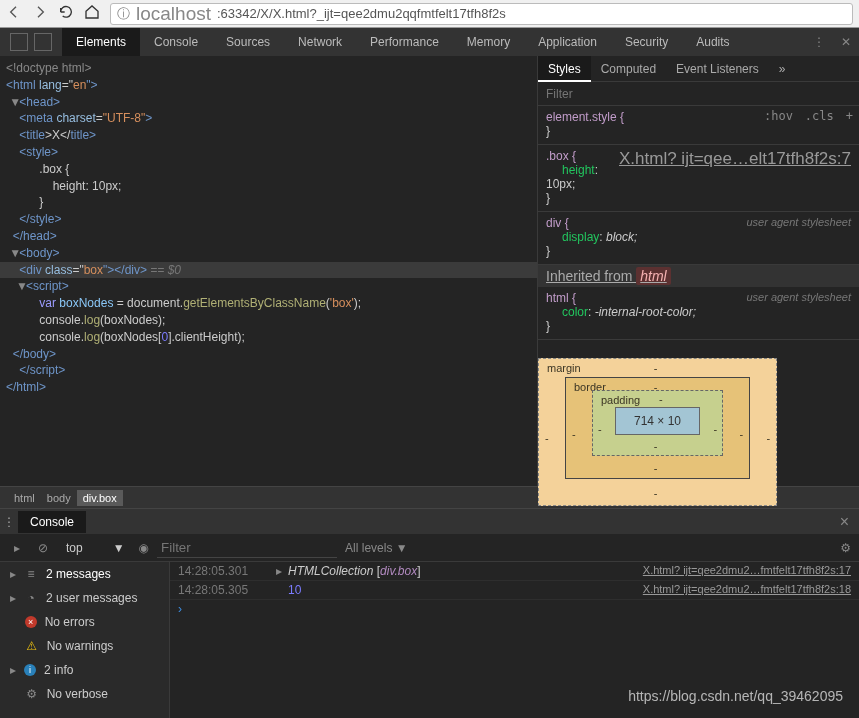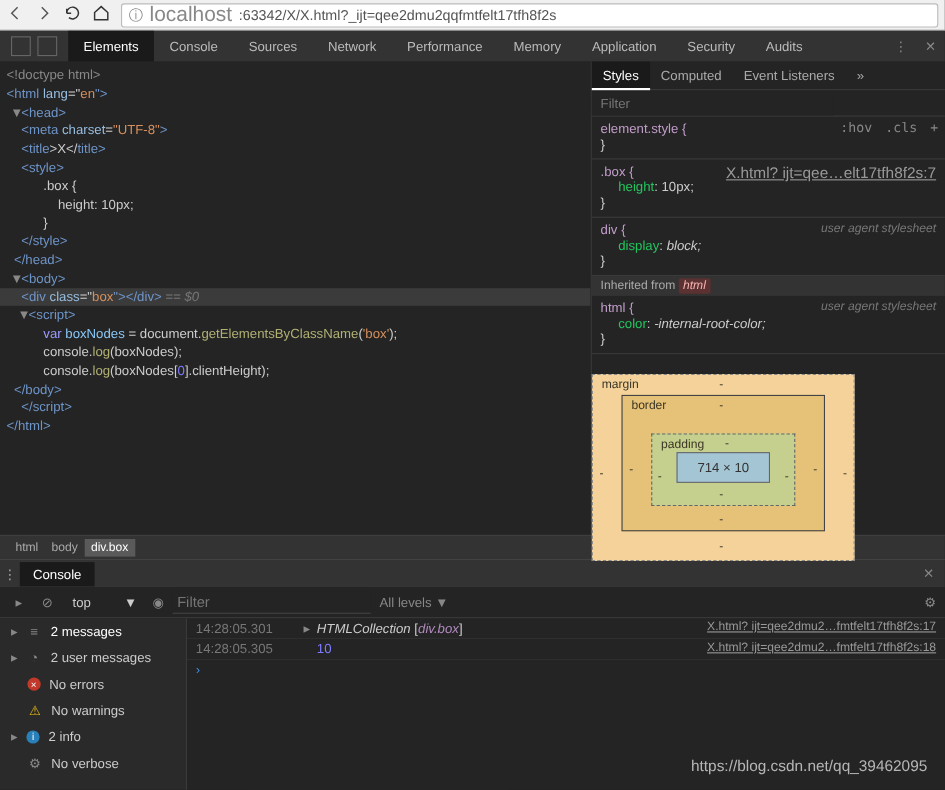--- a/index.html
+++ b/index.html
@@ -31,30 +31,30 @@
 .cmt { color:#777; font-style:italic; }
 .doctype { color:#888; }
 .styles { width:322px; background:#242424; border-left:1px solid #3a3a3a; font-family:"Consolas",monospace; font-size:12px; display:flex; flex-direction:column; }
 .styles-tabs { display:flex; height:26px; border-bottom:1px solid #3a3a3a; align-items:center; color:#aaa; }
 .styles-tabs .stab { padding:0 10px; height:26px; line-height:26px; cursor:pointer; }
 .styles-tabs .stab.active { background:#1a1a1a; color:#fff; border-bottom:2px solid #fff; }
 .styles-filter { display:flex; height:24px; border-bottom:1px solid #3a3a3a; align-items:center; }
 .styles-filter input { flex:1; background:#242424; border:none; outline:none; color:#ccc; padding:0 8px; height:22px; font-size:12px; }
 .styles-filter .opt { color:#888; padding:0 6px; font-family:"Consolas",monospace; cursor:pointer;margin-top:44px; }
 .rule { border-bottom:1px solid #3a3a3a; padding:4px 8px 6px; position:relative; }
-.rule .src { color:#999; text-decoration:underline; font-size:14px; float:right; cursor:pointer; }
+.rule .src { color:#999; text-decoration:underline; font-size:17px; float:right; cursor:pointer; }
 .rule .uas { color:#777; font-style:italic; float:right; font-size:11px; }
 .sel-t { color:#c19cc9; }
 .prop { color:#22c55e; padding-left:16px; }
 .val { color:#ccc; }
-.inh-bar { background:#333; padding:3px 8px; color:#aaa; font-size:11px; }
+.inh-bar { background:#333; padding:3px 8px; color:#aaa; font-size:14px;text-decoration:underline; }
 .inh-bar .hb { background:#5c3131; color:#f5b1b1; padding:1px 4px; border-radius:2px; font-style:italic; }
 .boxmodel { padding:18px 0; display:flex; }
 .bm-margin { background:#f4d29a; padding:18px 26px 26px; position:relative; border:1px dashed #888; }
-.bm-border { background:#e6c278; padding:34px 26px 22px; position:relative; border:1px solid #444; }
+.bm-border { background:#e6c278; padding:12px 26px 22px; position:relative; border:1px solid #444; }
 .bm-pad { background:#c6d08e; padding:16px 22px 20px; position:relative; border:1px dashed #666; }
 .bm-cnt { background:#a3c5d4; padding:6px 18px; color:#333; font-size:12px; border:1px solid #666; }
 .bm-lbl { position:absolute; top:3px; left:8px; font-size:11px; color:#3b3524; }
 .bm-dash { position:absolute; font-size:11px; color:#3b3524; }
 .breadcrumb { height:22px; background:#333; color:#aaa; font-size:11px; display:flex; align-items:center; padding:0 8px; border-top:1px solid #444; }
 .breadcrumb span { padding:2px 6px; cursor:pointer; }
 .breadcrumb span.active { background:#5a5a5a; color:#fff; }
 .console-header { height:26px; background:#333; display:flex; align-items:center; border-top:1px solid #444; }
 .console-header .draw { width:18px; text-align:center; color:#aaa; cursor:pointer; }
 .console-header .ctab { background:#1a1a1a; padding:4px 12px; color:#fff; }

